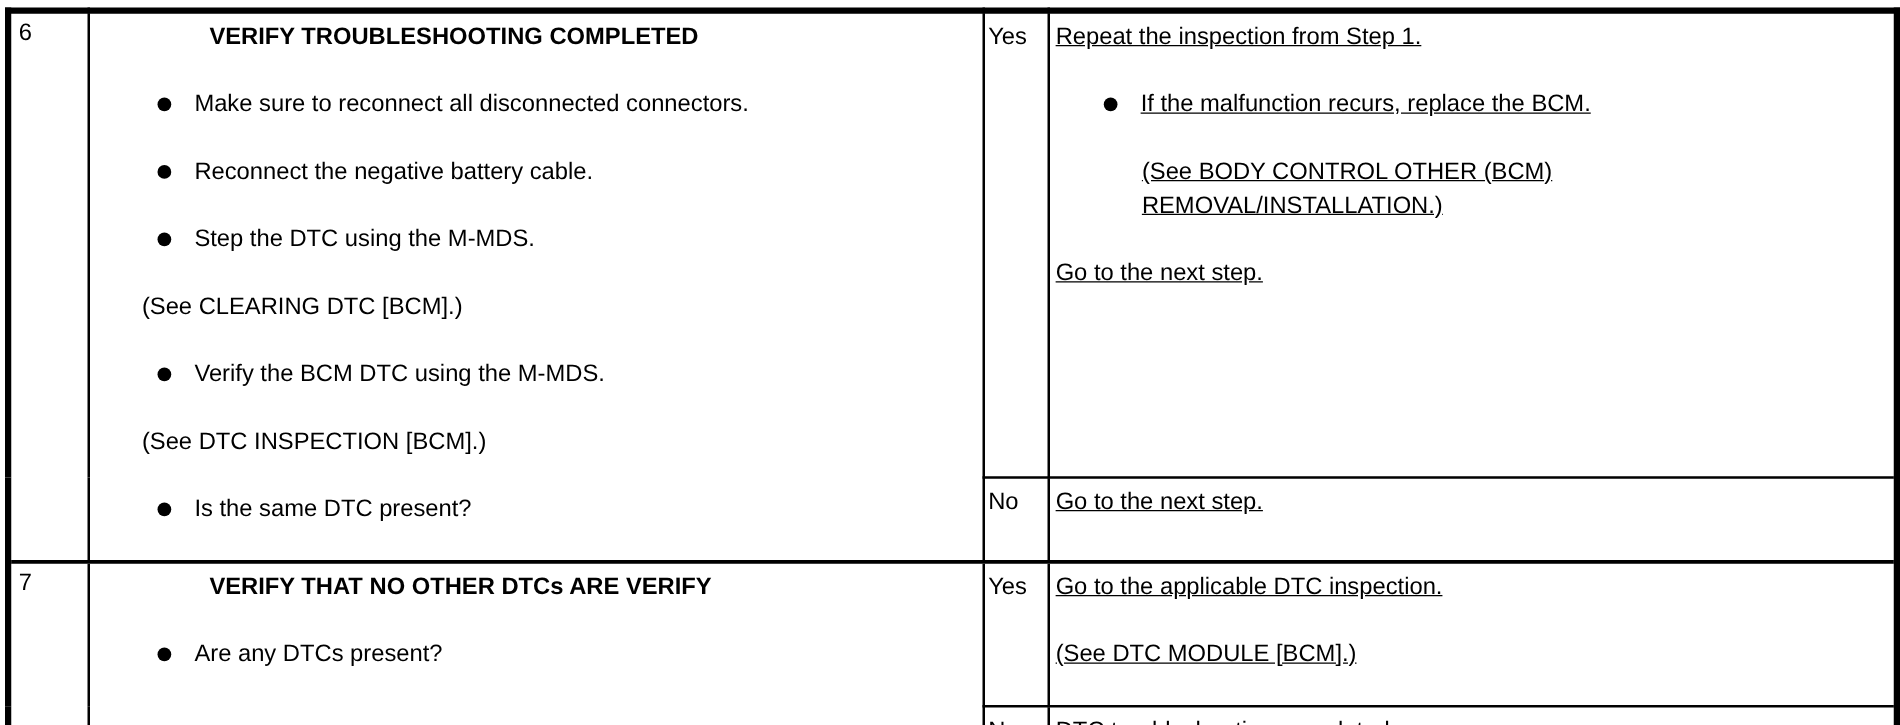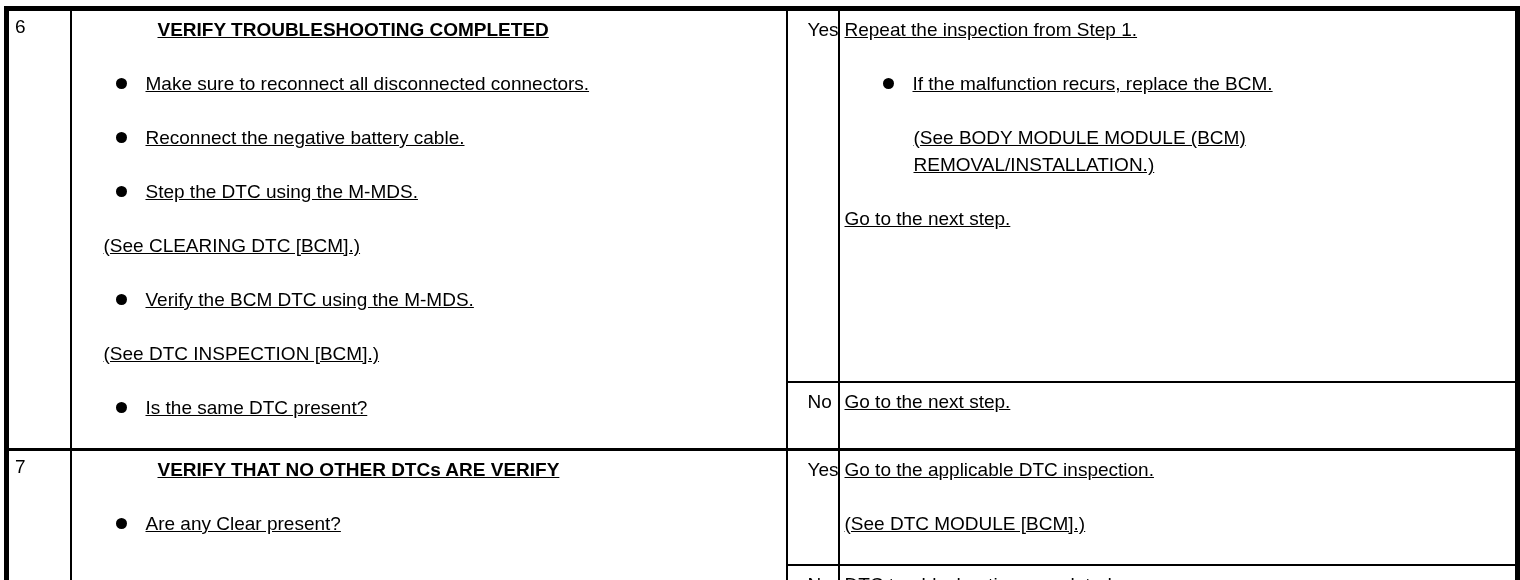--- a/index.html
+++ b/index.html
@@ -30,22 +30,22 @@
   
   tr.step-start td { border-top-width: 3px; }
 
   
   tr.r-6yes { height: 357px; }
   tr.r-6no  { height: 65px;  }
   tr.r-7yes { height: 99px;  }
   tr.r-7no  { height: 42px;  }
 
   td.step-cell { padding-left: 6px; }
-  td.insp-cell { padding-left: 0; text-decoration: underline; }
-  td.yn-cell   { padding-left: 20px; }
+  td.insp-cell { padding-left: 10px; }
+  td.yn-cell   { padding-left: 3px; }
   td.act-cell  { padding-left: 5px; text-decoration: underline; }
 
   .para {
     line-height: 27px;
     margin: 0 0 27px 0;
     white-space: pre-line;
   }
   .title {
     font-weight: bold;
     margin-left: 86px;
@@ -92,21 +92,21 @@
             <div class="para bullet"><span class="dot"></span><span>Is the same DTC present?</span></div>
           </div>
       </td>
       <td class="yn-cell">
         <div class="para">Yes</div>
       </td>
       <td class="act-cell">
         <div>
             <div class="para plain">Repeat the inspection from Step 1.</div>
             <div class="para bullet"><span class="dot"></span><span>If the malfunction recurs, replace the BCM.</span></div>
-            <div class="para note">(See BODY MODULE MODULE (BCM)
+            <div class="para note">(See BODY CONTROL OTHER (BCM)
 REMOVAL/INSTALLATION.)</div>
             <div class="para plain">Go to the next step.</div>
           </div>
       </td>
     </tr>
     <tr class="r-6no">
       <td class="yn-cell">
         <div class="para">No</div>
       </td>
       <td class="act-cell">
@@ -116,21 +116,21 @@
       </td>
     </tr>
 
     <tr class="r-7yes step-start">
       <td class="step-cell" rowspan="2">
         <span>7</span>
       </td>
       <td class="insp-cell" rowspan="2">
         <div class="para title">VERIFY THAT NO OTHER DTCs ARE VERIFY</div>
         <div>
-            <div class="para bullet"><span class="dot"></span><span>Are any Clear present?</span></div>
+            <div class="para bullet"><span class="dot"></span><span>Are any DTCs present?</span></div>
           </div>
       </td>
       <td class="yn-cell">
         <div class="para">Yes</div>
       </td>
       <td class="act-cell">
         <div>
             <div class="para plain">Go to the applicable DTC inspection.</div>
             <div class="para plain">(See DTC MODULE [BCM].)</div>
           </div>

